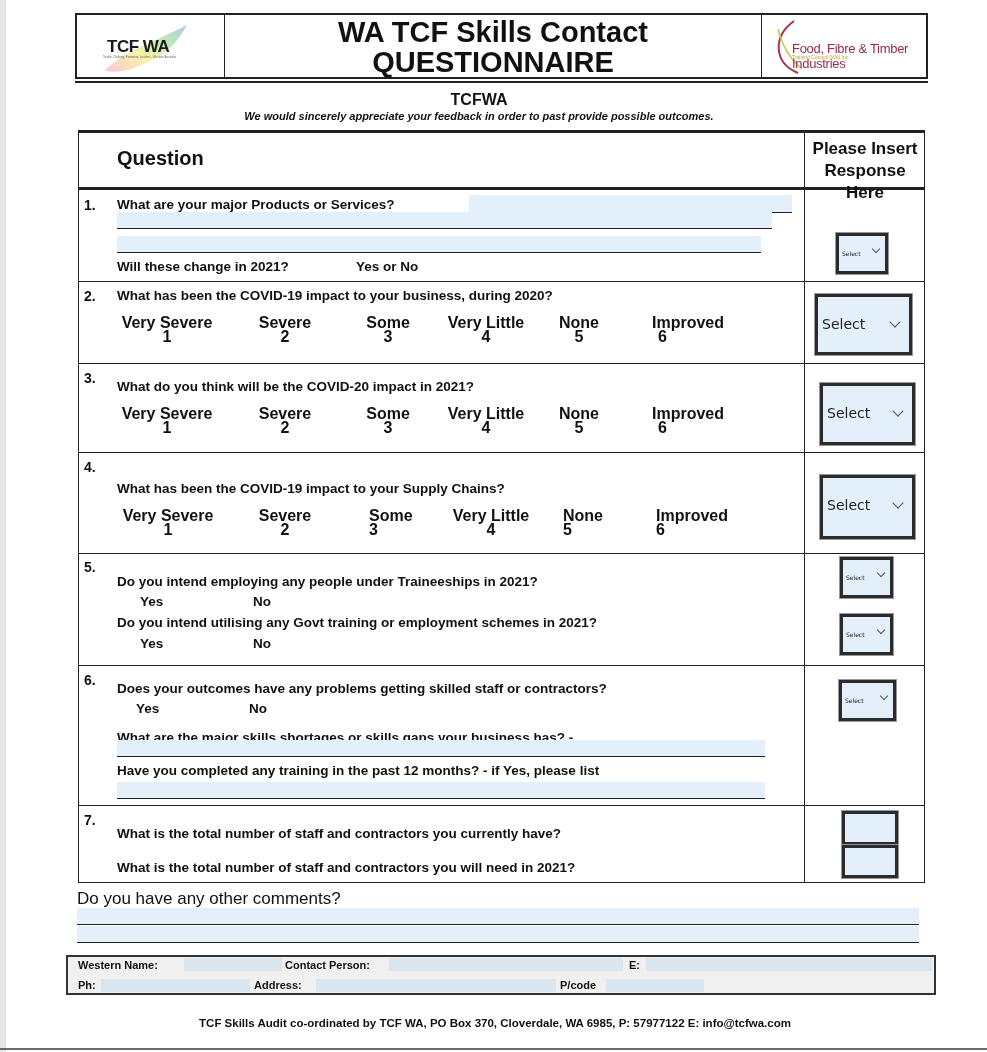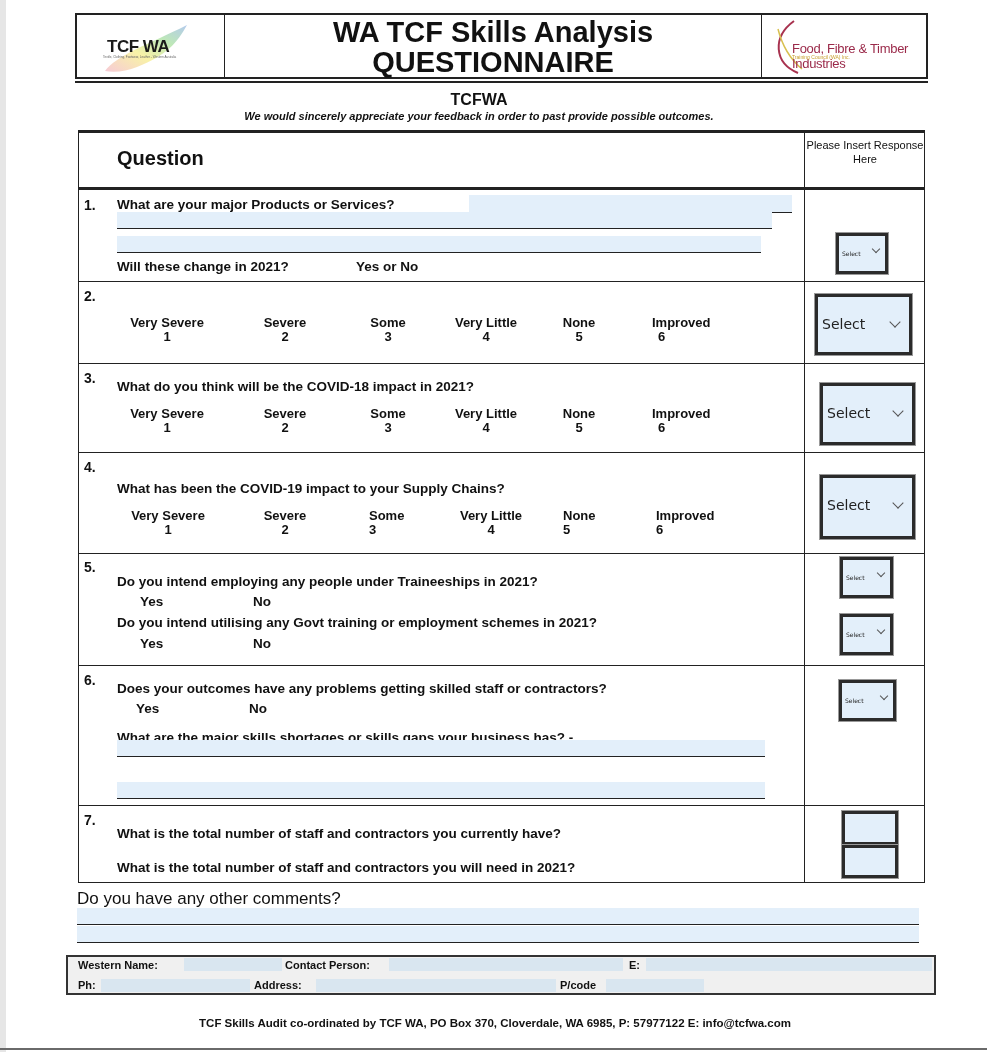--- a/index.html
+++ b/index.html
@@ -30,25 +30,25 @@
   .r-head { height: 57px; border-bottom: 3px solid #222; }
   .r-q1 { height: 92px; }
   .r-q2 { height: 82px; }
   .r-q3 { height: 89px; }
   .r-q4 { height: 101px; }
   .r-q5 { height: 112px; }
   .r-q6 { height: 140px; }
   .r-q7 { height: 77px; }
 
   .head-q { position: absolute; left: 38px; top: 14px; font-size: 20px; font-weight: bold; }
-  .head-r { position: absolute; left: 0; right: 0; top: 5px; text-align: center; font-size: 11px; font-weight: normal; line-height: 14px; }
+  .head-r { position: absolute; left: 0; right: 0; top: 5px; text-align: center; font-size: 17px; font-weight: bold; line-height: 22px; }
 
   .qnum { position: absolute; left: 5px; font-size: 14px; font-weight: bold; }
   .qtext { position: absolute; left: 38px; font-size: 13.5px; font-weight: bold; white-space: nowrap; }
-  .opt { position: absolute; font-size: 13px; font-weight: bold; text-align: center; line-height: 14px; white-space: nowrap; }
+  .opt { position: absolute; font-size: 16px; font-weight: bold; text-align: center; line-height: 14px; white-space: nowrap; }
   .opt .lbl { display: block; }
   .opt .num { display: block; }
 
   .field { position: absolute; background: #e3effa; border-bottom: 1.5px solid #222; }
 
   .select { position: absolute; background: #e3effa; border: 3px solid #2b2b2b; box-shadow: 0 0 0 1px #999; cursor: pointer; }
   .select .stxt { position: absolute; font-family: "DejaVu Sans", sans-serif; color: #222; }
   .select .chev { position: absolute; }
   .select.big .stxt { left: 4px; top: 19px; font-size: 14px; }
   .select.big .chev { right: 10px; top: 21px; width: 10px; height: 10px; border-right: 1.2px solid #555; border-bottom: 1.2px solid #555; transform: rotate(45deg); width: 8px; height: 8px; }
@@ -79,21 +79,21 @@
           <stop offset="0.7" stop-color="#a8e0a0"></stop>
           <stop offset="1" stop-color="#9ab8e8"></stop>
         </linearGradient>
       </defs>
       <path d="M28 56 C40 40, 70 30, 110 10 C100 28, 90 40, 60 52 C50 56, 38 58, 28 56 Z" fill="url(#g1)" opacity="0.75"></path>
     </svg>
     <div class="tcf-logo-text">TCF WA</div>
     <div class="tcf-logo-sub">Textile, Clothing, Footwear, Leather - Western Australia</div>
   </div>
   <div class="logo-title">
-    <div>WA TCF Skills Analysis</div>
+    <div>WA TCF Skills Contact</div>
     <div>QUESTIONNAIRE</div>
   </div>
   <div class="logo-right">
     <svg width="164" height="62" style="position:absolute;left:0;top:0">
       <path d="M32 6 C10 22, 12 48, 36 58" stroke="#a8324f" stroke-width="2" fill="none"></path>
       <path d="M16 14 C20 30, 28 44, 40 54" stroke="#d8c050" stroke-width="1.5" fill="none"></path>
     </svg>
     <div class="fft-text">Food, Fibre &amp; Timber Industries</div>
     <div class="fft-sub">Training Council (WA) Inc.</div>
   </div>
@@ -128,20 +128,21 @@
       <div class="select small" style="left:30px;top:43px;width:52px;height:41px">
         <span class="stxt">Select</span>
         <span class="chev"></span>
       </div>
     </div>
   </div>
 
   <div class="row r-q2">
     <div class="qcell">
       <div class="qnum" style="top:6px">2.</div>
+      <div class="qtext" style="top:6px">What has been the COVID-19 impact to your business, during 2020?</div>
       <div class="opt" style="left:38px;top:34px;width:100px">
           <span class="lbl">Very Severe</span>
           <span class="num">1</span>
         </div>
       <div class="opt" style="left:176px;top:34px;width:60px">
           <span class="lbl">Severe</span>
           <span class="num">2</span>
         </div>
       <div class="opt" style="left:284px;top:34px;width:50px">
           <span class="lbl">Some</span>
@@ -164,21 +165,21 @@
       <div class="select big" style="left:9px;top:12px;width:97px;height:61px">
         <span class="stxt">Select</span>
         <span class="chev"></span>
       </div>
     </div>
   </div>
 
   <div class="row r-q3">
     <div class="qcell">
       <div class="qnum" style="top:6px">3.</div>
-      <div class="qtext" style="top:15px">What do you think will be the COVID-18 impact in 2021?</div>
+      <div class="qtext" style="top:15px">What do you think will be the COVID-20 impact in 2021?</div>
       <div class="opt" style="left:38px;top:43px;width:100px">
           <span class="lbl">Very Severe</span>
           <span class="num">1</span>
         </div>
       <div class="opt" style="left:176px;top:43px;width:60px">
           <span class="lbl">Severe</span>
           <span class="num">2</span>
         </div>
       <div class="opt" style="left:284px;top:43px;width:50px">
           <span class="lbl">Some</span>
@@ -265,20 +266,21 @@
   </div>
 
   <div class="row r-q6">
     <div class="qcell">
       <div class="qnum" style="top:6px">6.</div>
       <div class="qtext" style="top:15px">Does your outcomes have any problems getting skilled staff or contractors?</div>
       <div class="qtext" style="top:35px;left:57px">Yes</div>
       <div class="qtext" style="top:35px;left:170px">No</div>
       <div class="qtext" style="top:64px">What are the major skills shortages or skills gaps your business has? -</div>
       <div class="field" style="left:38px;top:74px;width:648px;height:17px"><span></span></div>
+      <div class="qtext" style="top:97px">Have you completed any training in the past 12 months? -  if Yes, please list</div>
       <div class="field" style="left:38px;top:116px;width:648px;height:17px"><span></span></div>
     </div>
     <div class="rcell">
       <div class="select small" style="left:33px;top:14px;width:57px;height:41px">
         <span class="stxt">Select</span>
         <span class="chev"></span>
       </div>
     </div>
   </div>
 

